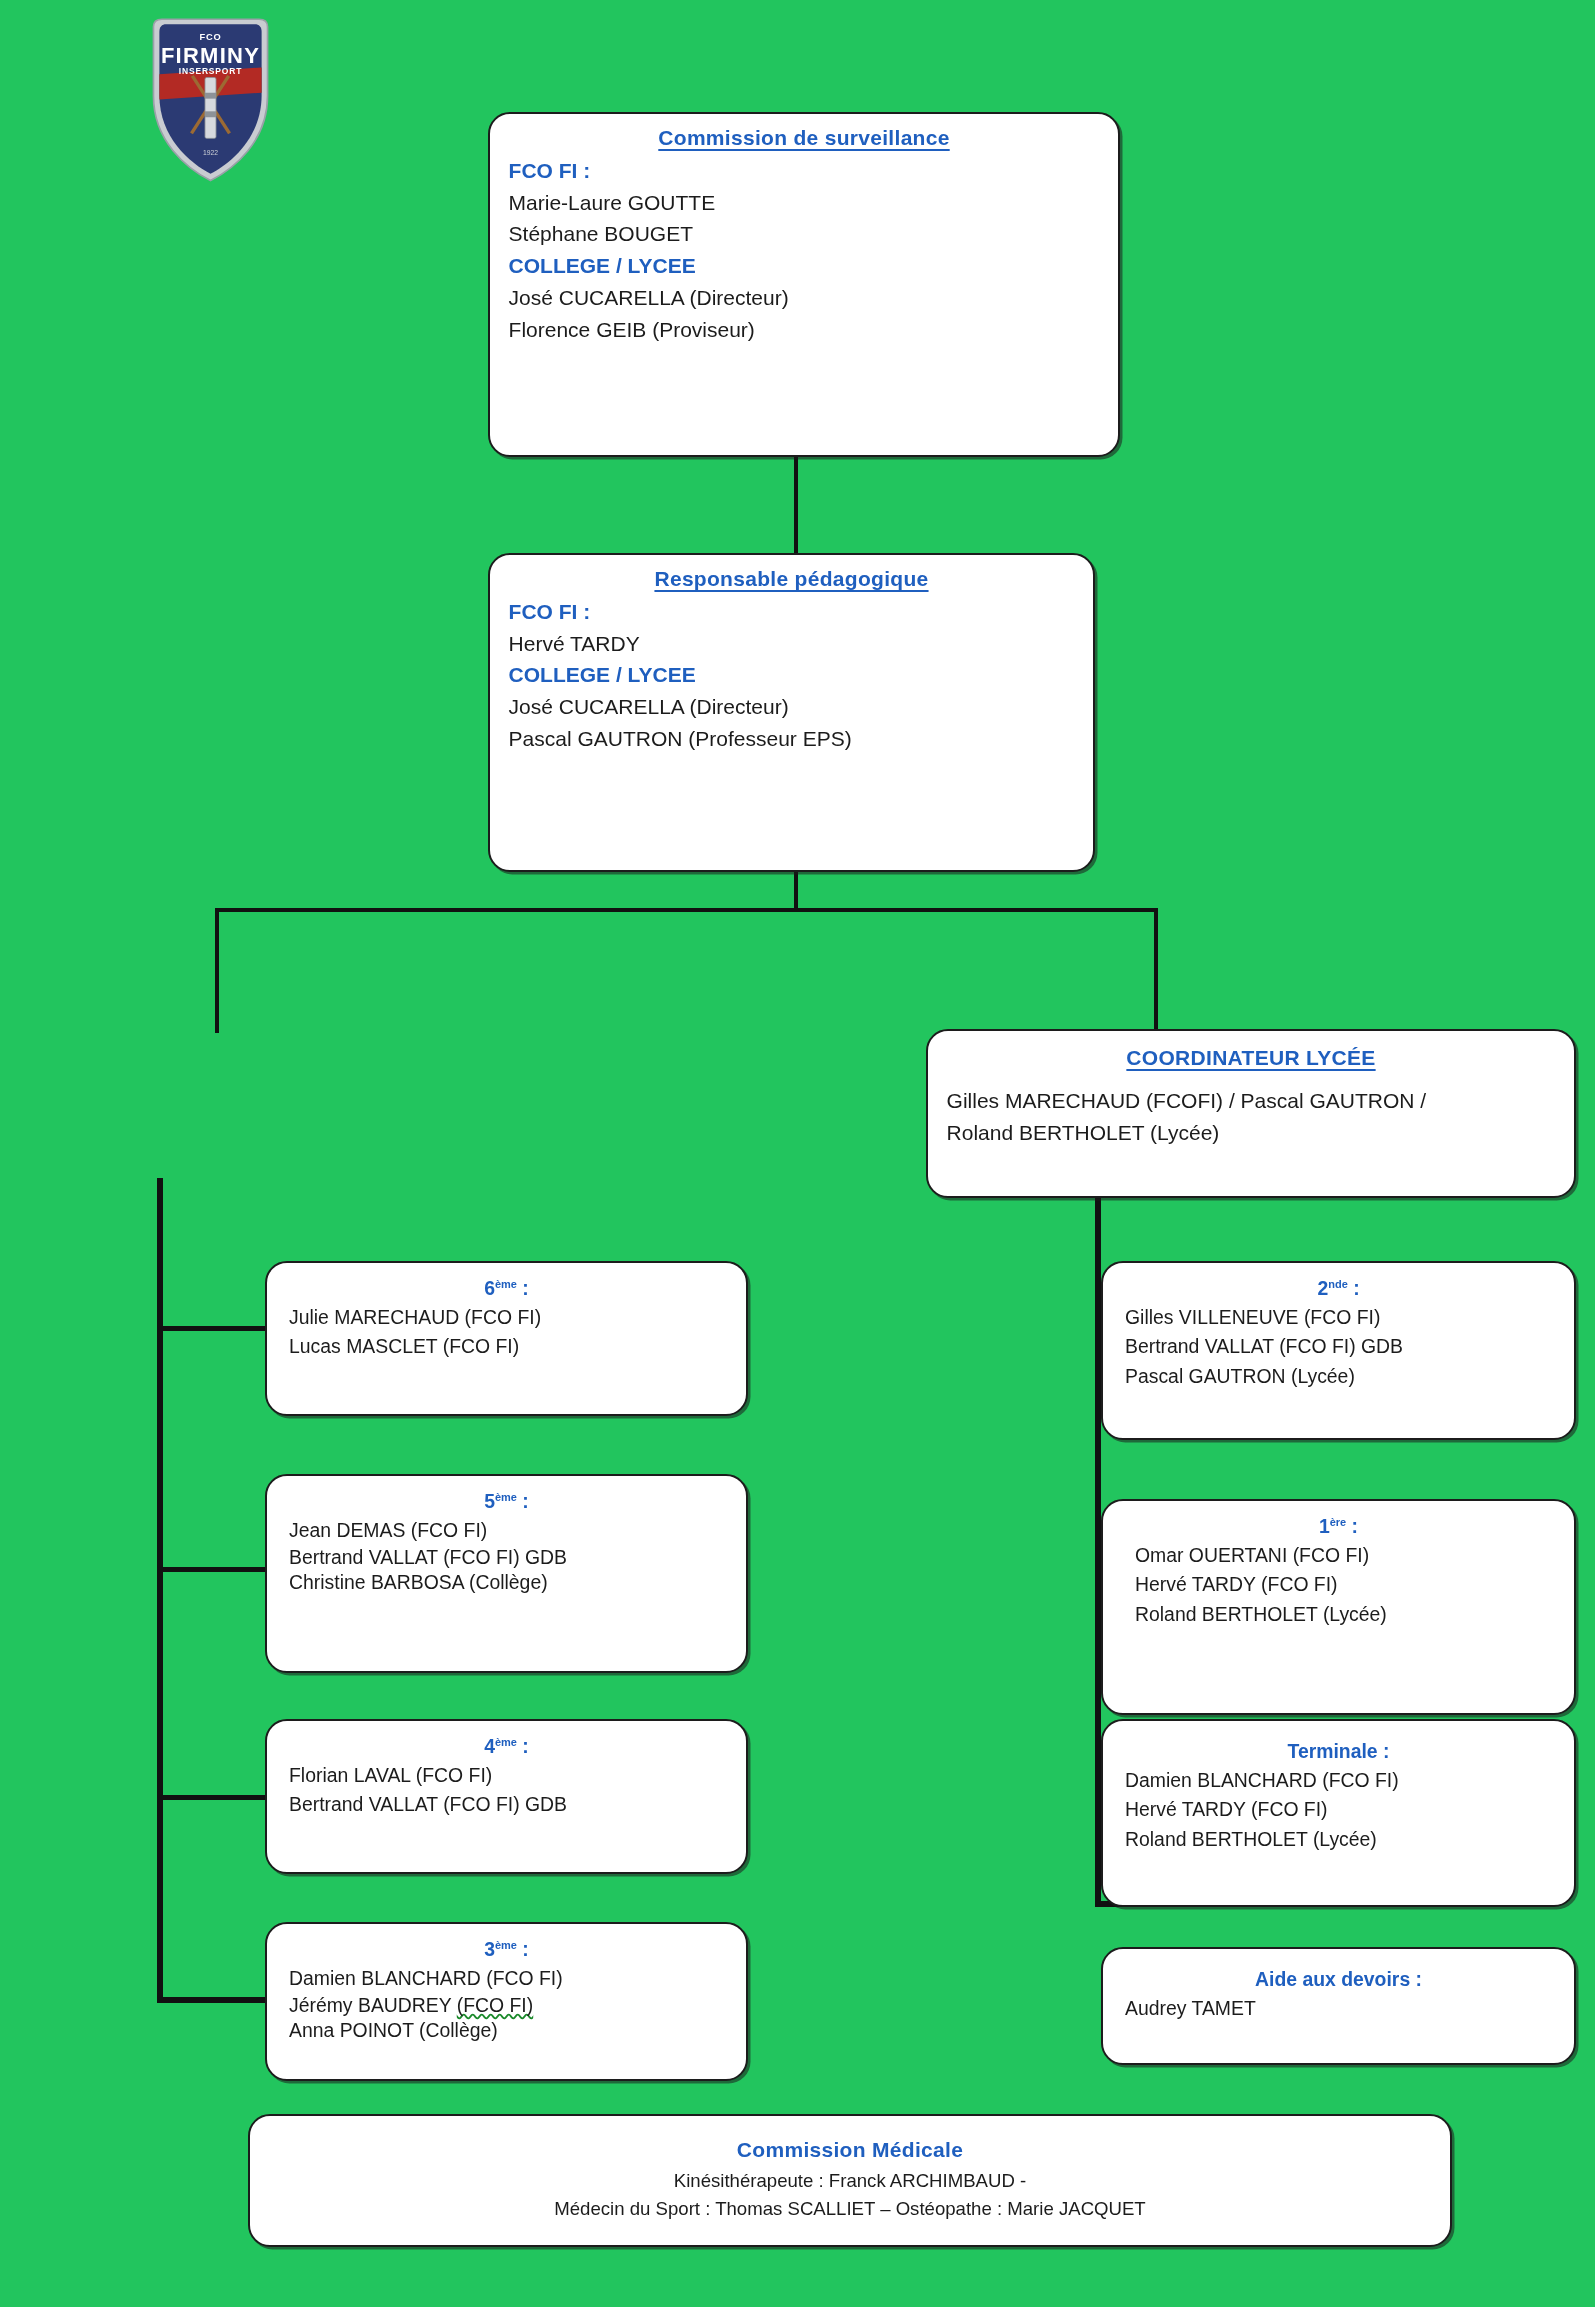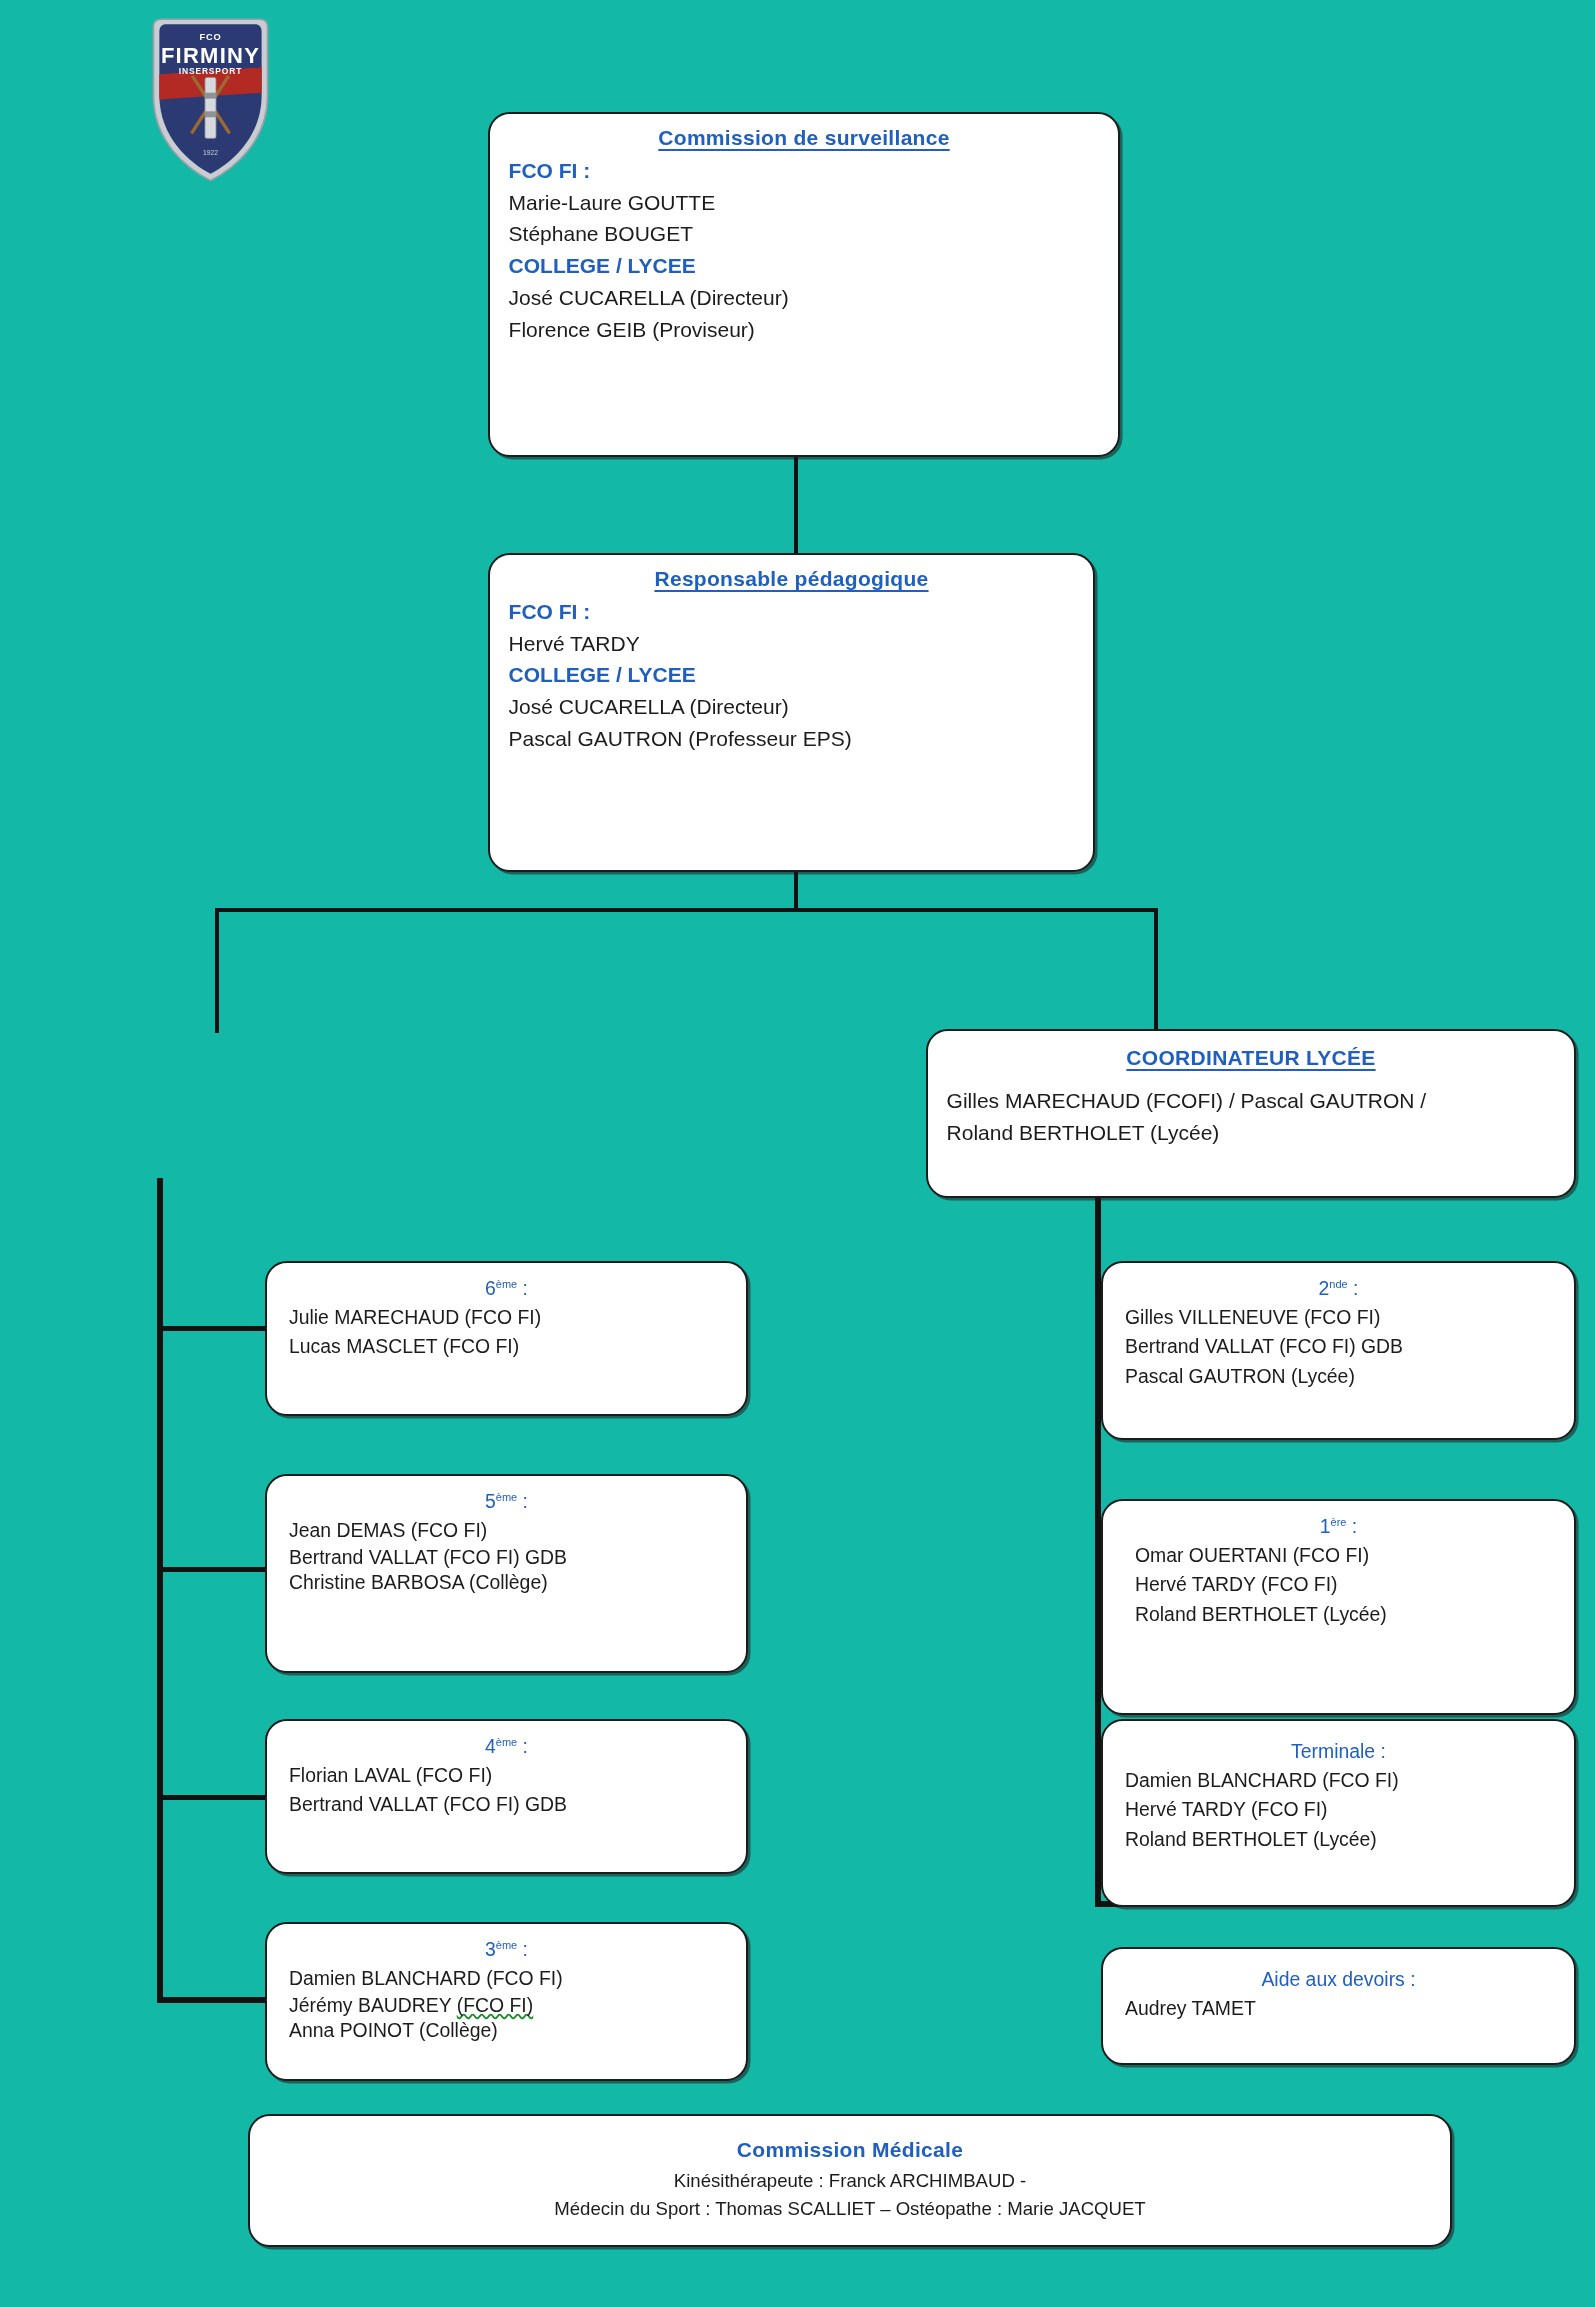--- a/index.html
+++ b/index.html
@@ -9,21 +9,21 @@
     background: #ffffff;
   }
   body {
     font-family: "Liberation Sans", sans-serif;
     color: #1a1a1a;
   }
   #page {
     position: relative;
     width: 1596px;
     height: 2307px;
-    background: #14b8a6;
+    background: #22c55e;
     overflow: hidden;
   }
 
   
   .crest-wrap {
     position: absolute;
     left: 145px;
     top: 15px;
     width: 131px;
     height: 169px;
@@ -86,21 +86,21 @@
     text-align: center;
     text-decoration: underline;
     text-underline-offset: 4.2px;
     margin-bottom: 5px;
     letter-spacing: 0.3px;
   }
   .node-title.nounderline { text-decoration: none; }
 
   .grade-title {
     color: #1f5fbf;
-    font-weight: normal;
+    font-weight: bold;
     font-size: 19.4px;
     text-align: center;
     margin-bottom: 3.4px;
   }
   .grade-title sup { font-size: 11px; vertical-align: super; }
 
   .sub-head {
     color: #1f5fbf;
     font-weight: bold;
     font-size: 21px;

